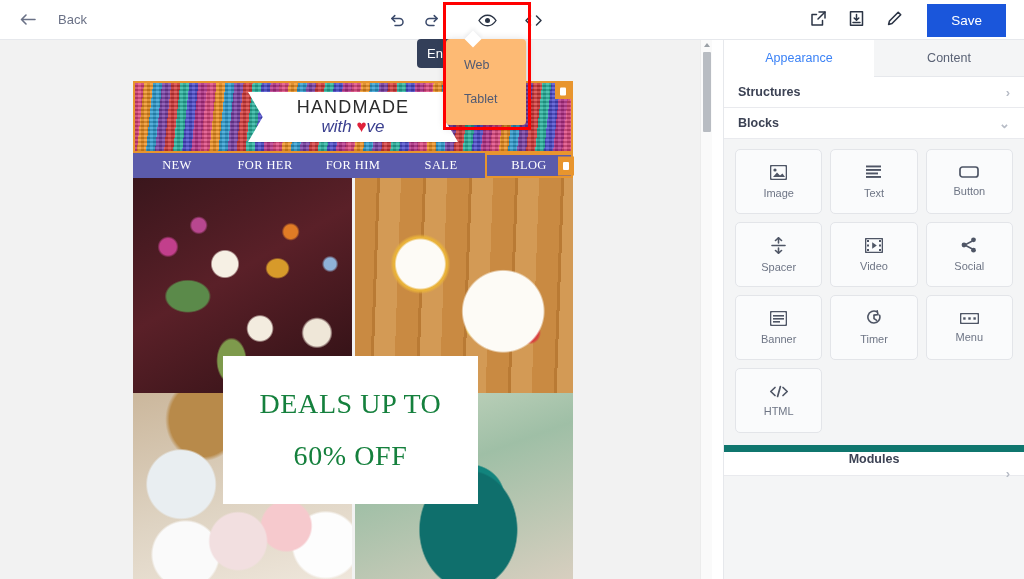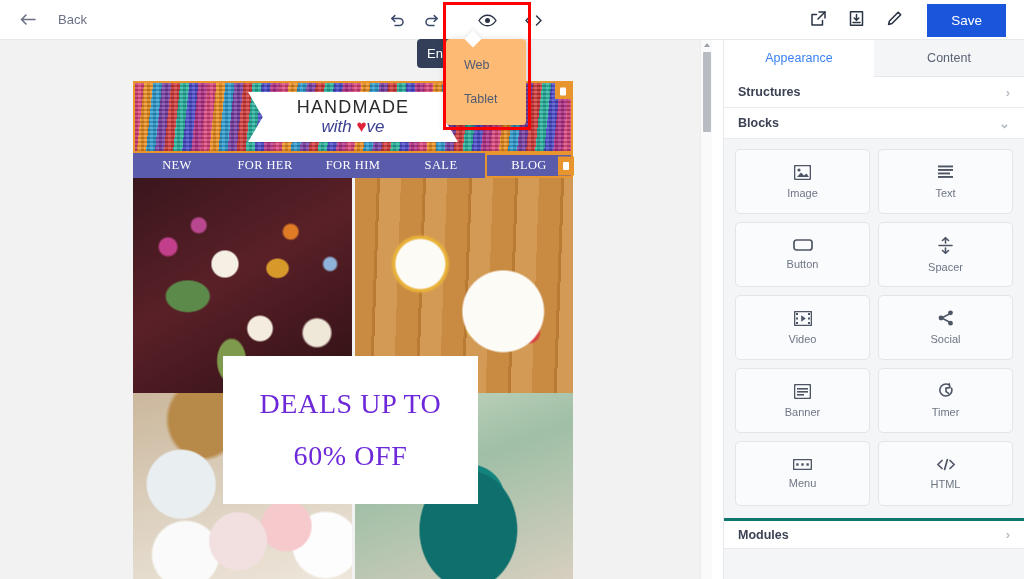--- a/index.html
+++ b/index.html
@@ -245,21 +245,21 @@
   }
 
   .deals-overlay {
     position: absolute;
     left: 90px; top: 275px;
     width: 255px; height: 148px;
     background: #ffffff;
     display: flex; flex-direction: column;
     align-items: center; justify-content: center;
     font-family: "Liberation Serif", serif;
-    color: #6d28d9;
+    color: #15803d;
     z-index: 8;
     line-height: 1.22;
   }
   .deals-l1 { font-size: 28px; letter-spacing: .6px; }
   .deals-l2 { font-size: 28px; letter-spacing: .6px; margin-top: 17px; }
 
   
   .cscroll {
     position: absolute;
     right: 0; top: 0;
@@ -313,37 +313,37 @@
     padding: 0 14px;
     border-bottom: 1px solid #e9eaee;
     font-size: 12.5px; font-weight: bold;
     color: #3c4254;
     cursor: pointer;
   }
   .section .chev { margin-left: auto; color: #b7bcc6; font-size: 13px; }
   .blocks-wrap { background: #f4f5f6; padding: 10px 11px 0 11px; }
   .blocks-grid {
     display: grid;
-    grid-template-columns: repeat(2, 1fr);
+    grid-template-columns: repeat(3, 1fr);
     gap: 8px;
   }
   .block {
     background: #fafbfc;
     border: 1px solid #e3e5e9;
     border-radius: 5px;
     height: 65px;
     display: flex; flex-direction: column;
     align-items: center; justify-content: center;
     gap: 7px;
     cursor: pointer;
   }
   .block .b-ico { color: #4e5565; display: flex; }
   .block .b-lab { font-size: 11px; color: #6e7585; }
   .panel-spacer { height: 12px; background: #f4f5f6; }
-  .modules-sec { border-top: 3px solid #0f766e; }
+  .modules-sec { border-top: 7px solid #0f766e; flex-direction: column; }
 </style>
 </head>
 <body>
 
 <div class="topbar">
 
   <div class="back-btn">
     <span>
       <svg width="16" height="13" viewBox="0 0 16 13" fill="none" stroke="#6a7186" stroke-width="1.6" stroke-linecap="round" stroke-linejoin="round">
         <path d="M15 6.5H1.5M1.5 6.5L6 2M1.5 6.5L6 11"></path>

